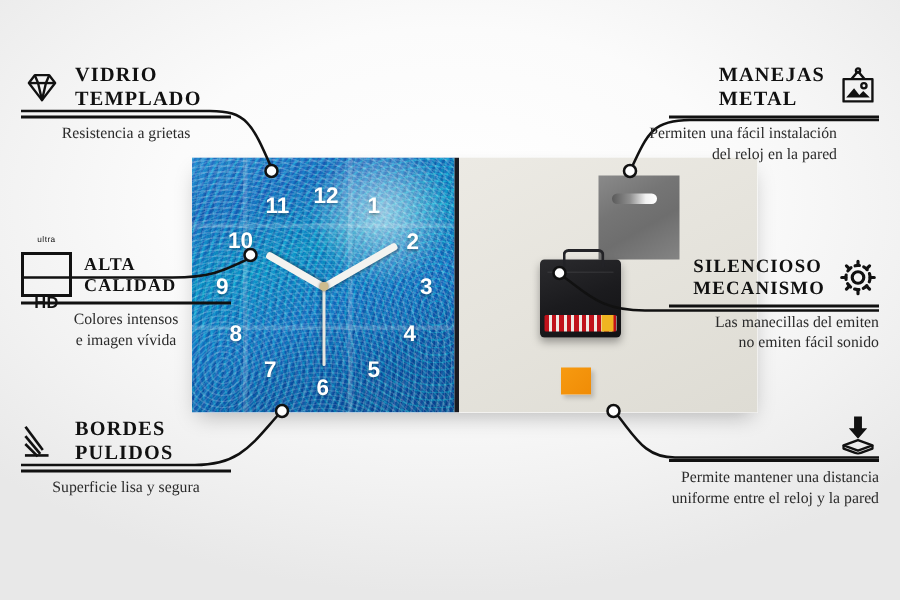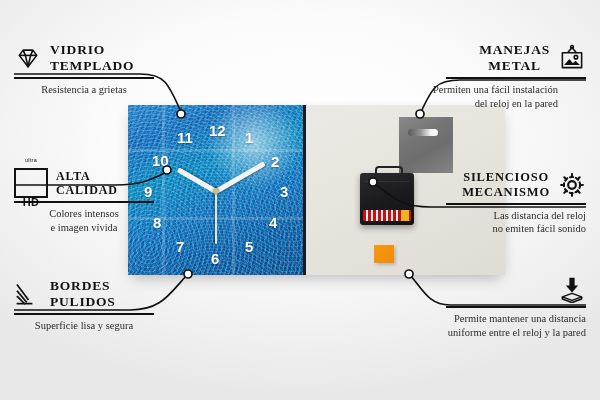--- a/index.html
+++ b/index.html
@@ -85,21 +85,21 @@
   }
 
   
   .callout{position:absolute;}
   .co-head{display:flex;align-items:center;gap:8px;}
   .co-head.right{justify-content:flex-end;}
   .co-title{
     font-family:"Liberation Serif", serif;font-weight:bold;font-size:13.5px;
     letter-spacing:.8px;color:#111;line-height:1.18;text-transform:uppercase;
   }
-  .co-title.right{text-align:center;}
+  .co-title.right{text-align:left;}
   .co-rule{height:2px;background:#111;margin-top:3px;}
   .co-sub{
     font-family:"Liberation Serif", serif;font-size:10.5px;color:#2b2b2b;
     line-height:1.32;margin-top:4px;text-align:center;
   }
   .co-sub.right{text-align:right;}
   .ico{width:28px;height:28px;flex:0 0 28px;display:block;}
   .ico svg{display:block;width:28px;height:28px;}
   .hdbox{
     width:30px;height:26px;border:2px solid #111;display:flex;flex-direction:column;
@@ -281,21 +281,21 @@
           <circle cx="16" cy="16" r="4.4"></circle>
           <path d="M16 3.6 v3.2 M16 25.2 v3.2 M3.6 16 h3.2 M25.2 16 h3.2
                    M7.2 7.2 l2.3 2.3 M22.5 22.5 l2.3 2.3 M24.8 7.2 l-2.3 2.3 M9.5 22.5 l-2.3 2.3"></path>
           <circle cx="16" cy="16" r="9.2" stroke-dasharray="3.4 3.4"></circle>
         </g>
           </svg>
       </span>
     </div>
     <div class="co-rule" style="width:140px"></div>
     <div class="co-sub right" style="width:150px;margin-left:-10px">
-      <div>Las distancia del reloj</div>
+      <div>Las manecillas del emiten</div>
       <div>no emiten fácil sonido</div>
     </div>
   </div>
 
   <div class="callout" style="left:446px;top:275px;width:140px">
     <div class="co-head right">
       <span class="ico">
         <svg viewBox="0 0 32 32">
             <g fill="none" stroke="#111" stroke-width="1.8" stroke-linejoin="round">
           <path d="M13 3 h6 v9 h4 l-7 8 -7 -8 h4 Z" fill="#111" stroke="none"></path>

